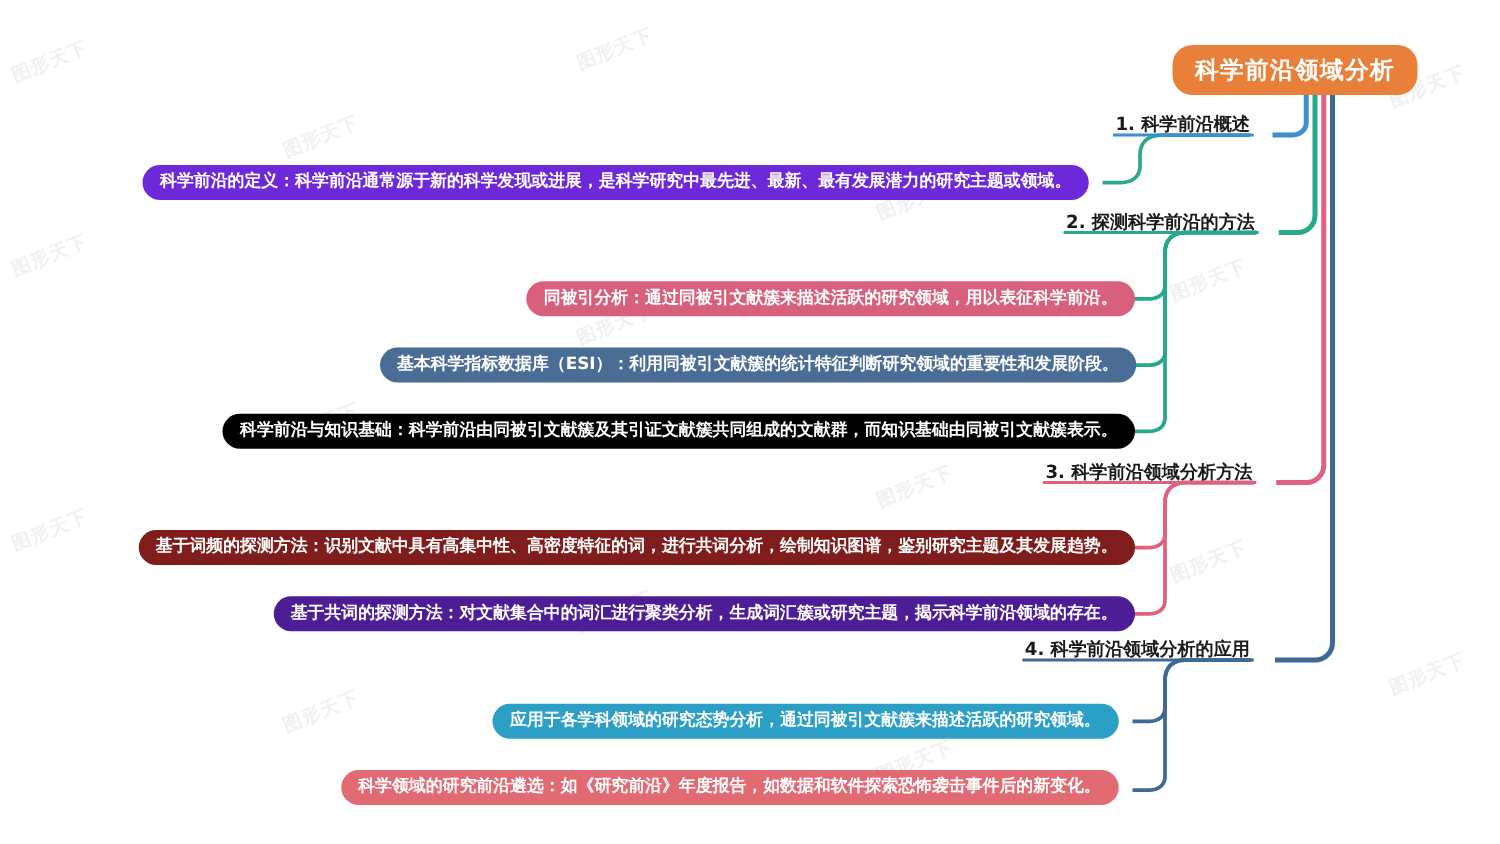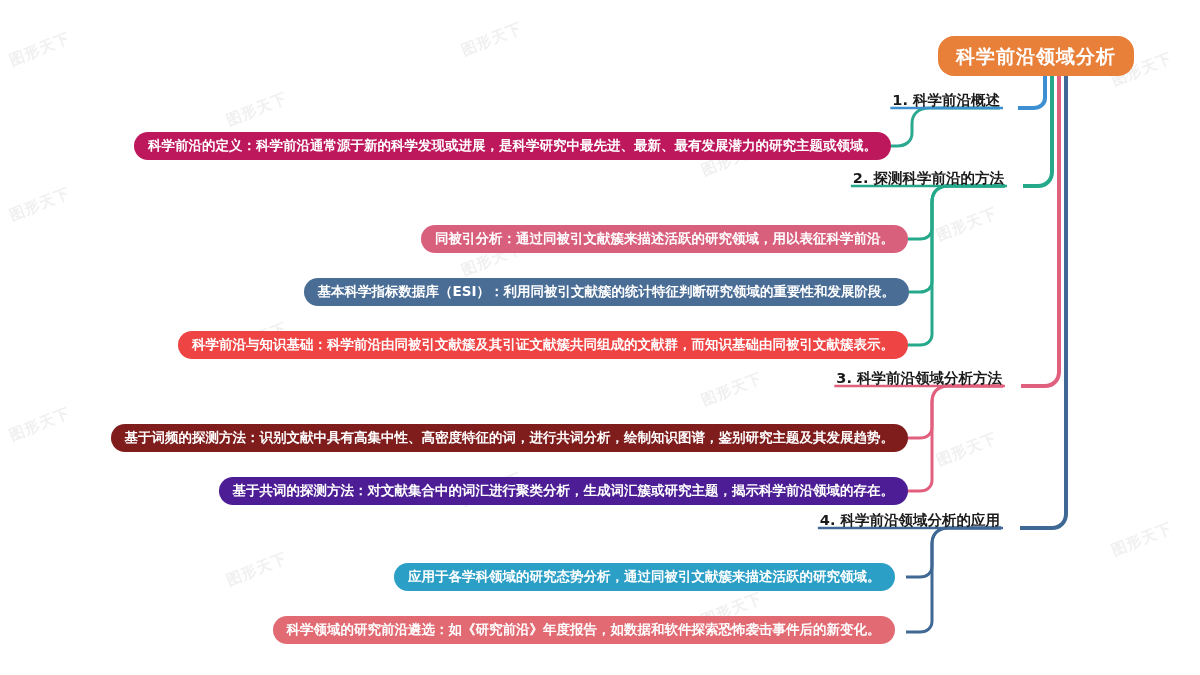--- a/index.html
+++ b/index.html
@@ -122,31 +122,31 @@
   <div class="branch" style="left: 852.844px; top: 171px;">
     <span class="bl">2. 探测科学前沿的方法</span>
   </div>
   <div class="branch" style="left: 836.344px; top: 371px;">
     <span class="bl">3. 科学前沿领域分析方法</span>
   </div>
   <div class="branch" style="left: 819.844px; top: 513px;">
     <span class="bl">4. 科学前沿领域分析的应用</span>
   </div>
 
-  <div class="node leaf" style="left: 134px; top: 132px; background: #be185d;">
+  <div class="node leaf" style="left: 114px; top: 132px; background: #6d28d9;">
     <span>科学前沿的定义：科学前沿通常源于新的科学发现或进展，是科学研究中最先进、最新、最有发展潜力的研究主题或领域。</span>
   </div>
 
   <div class="node leaf" style="left: 303.531px; top: 278px; background: rgb(74, 109, 150);">
     <span>基本科学指标数据库（ESI）：利用同被引文献簇的统计特征判断研究领域的重要性和发展阶段。</span>
   </div>
   <div class="node leaf" style="left: 421px; top: 225px; background: rgb(216, 96, 124);">
     <span>同被引分析：通过同被引文献簇来描述活跃的研究领域，用以表征科学前沿。</span>
   </div>
-  <div class="node leaf" style="left: 178px; top: 331px; background: #ef4444;">
+  <div class="node leaf" style="left: 178px; top: 331px; background: #000000;">
     <span>科学前沿与知识基础：科学前沿由同被引文献簇及其引证文献簇共同组成的文献群，而知识基础由同被引文献簇表示。</span>
   </div>
 
   <div class="node leaf" style="left: 110.5px; top: 424px; background: #7f1d1d;">
     <span>基于词频的探测方法：识别文献中具有高集中性、高密度特征的词，进行共词分析，绘制知识图谱，鉴别研究主题及其发展趋势。</span>
   </div>
   <div class="node leaf" style="left: 218.5px; top: 477px; background: #4c1d95;">
     <span>基于共词的探测方法：对文献集合中的词汇进行聚类分析，生成词汇簇或研究主题，揭示科学前沿领域的存在。</span>
   </div>
 

